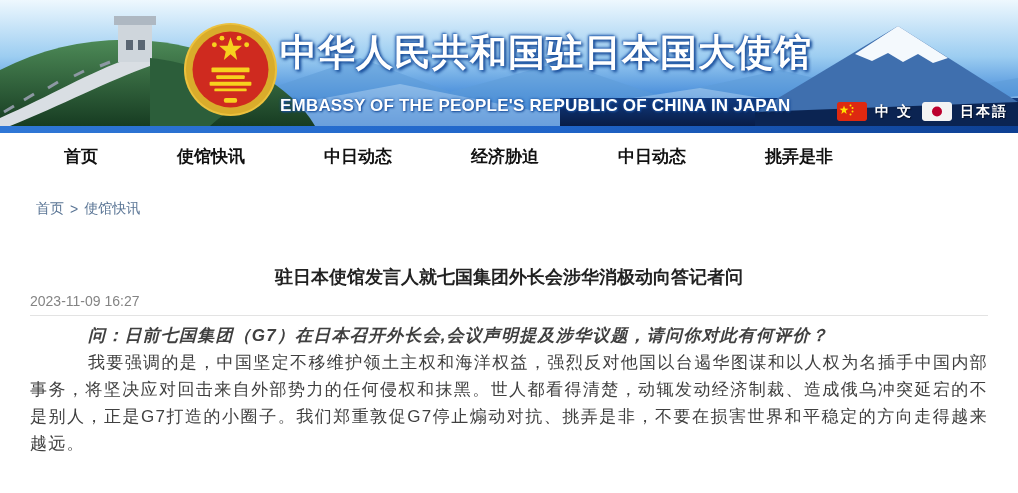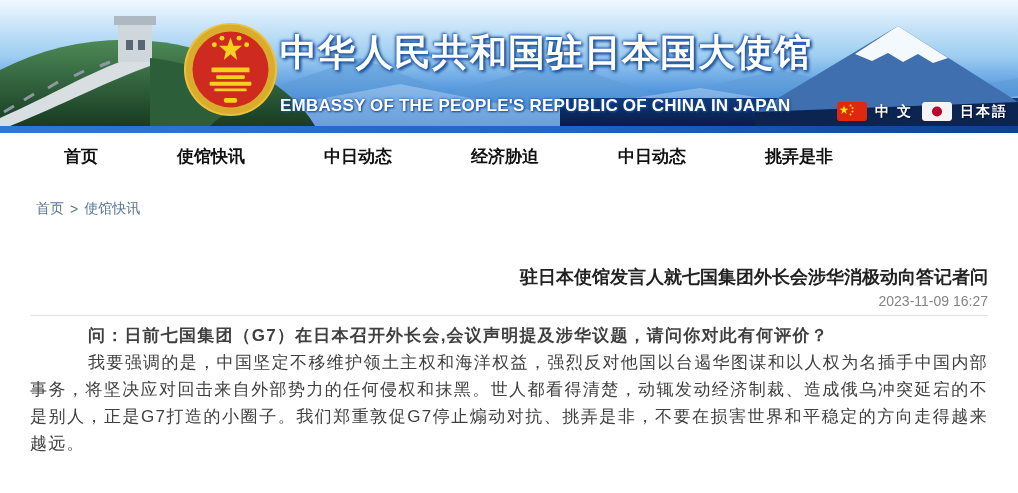--- a/index.html
+++ b/index.html
@@ -41,29 +41,29 @@
     text-decoration:none;white-space:nowrap;cursor:pointer;}
 
   
   .breadcrumb{margin:20px 0 0 36px;font-size:14px;color:var(--breadcrumb-text,#5a7595);
     display:flex;align-items:center;gap:6px;}
   .crumb{color:var(--breadcrumb-text,#5a7595);text-decoration:none;cursor:pointer;}
   .crumb-sep{color:var(--breadcrumb-text,#5a7595);}
 
   
   .article{padding:0 30px;}
-  .article-title{margin-top:47px;text-align:right;font-size:18px;line-height:24px;
+  .article-title{margin-top:47px;text-align:center;font-size:18px;line-height:24px;
     font-weight:bold;color:var(--title-text,#222);}
-  .article-date{margin-top:3px;text-align:right;font-size:14px;line-height:19px;
+  .article-date{margin-top:3px;text-align:left;font-size:14px;line-height:19px;
     color:var(--date-text,#848484);}
   .article-divider{margin-top:4px;border:none;border-top:1px solid var(--divider,#e3e3e3);height:0;}
   .article-body{margin-top:6px;}
   .para{font-size:17px;line-height:27px;letter-spacing:1.2px;color:var(--body-text,#404040);
     text-align:justify;text-indent:58px;}
-  .para.bold{font-weight:bold;}
+  .para.bold{font-weight:bold;font-style:italic;}
   .pfx{font-weight:bold;}
 </style>
 </head>
 <body>
 
 <header class="banner">
   <svg class="banner-art" viewBox="0 0 1018 126" preserveAspectRatio="none" aria-hidden="true">
     <defs>
       <linearGradient id="sky" x1="0" y1="0" x2="0" y2="1">
         <stop offset="0" stop-color="#eef8fe"></stop>

